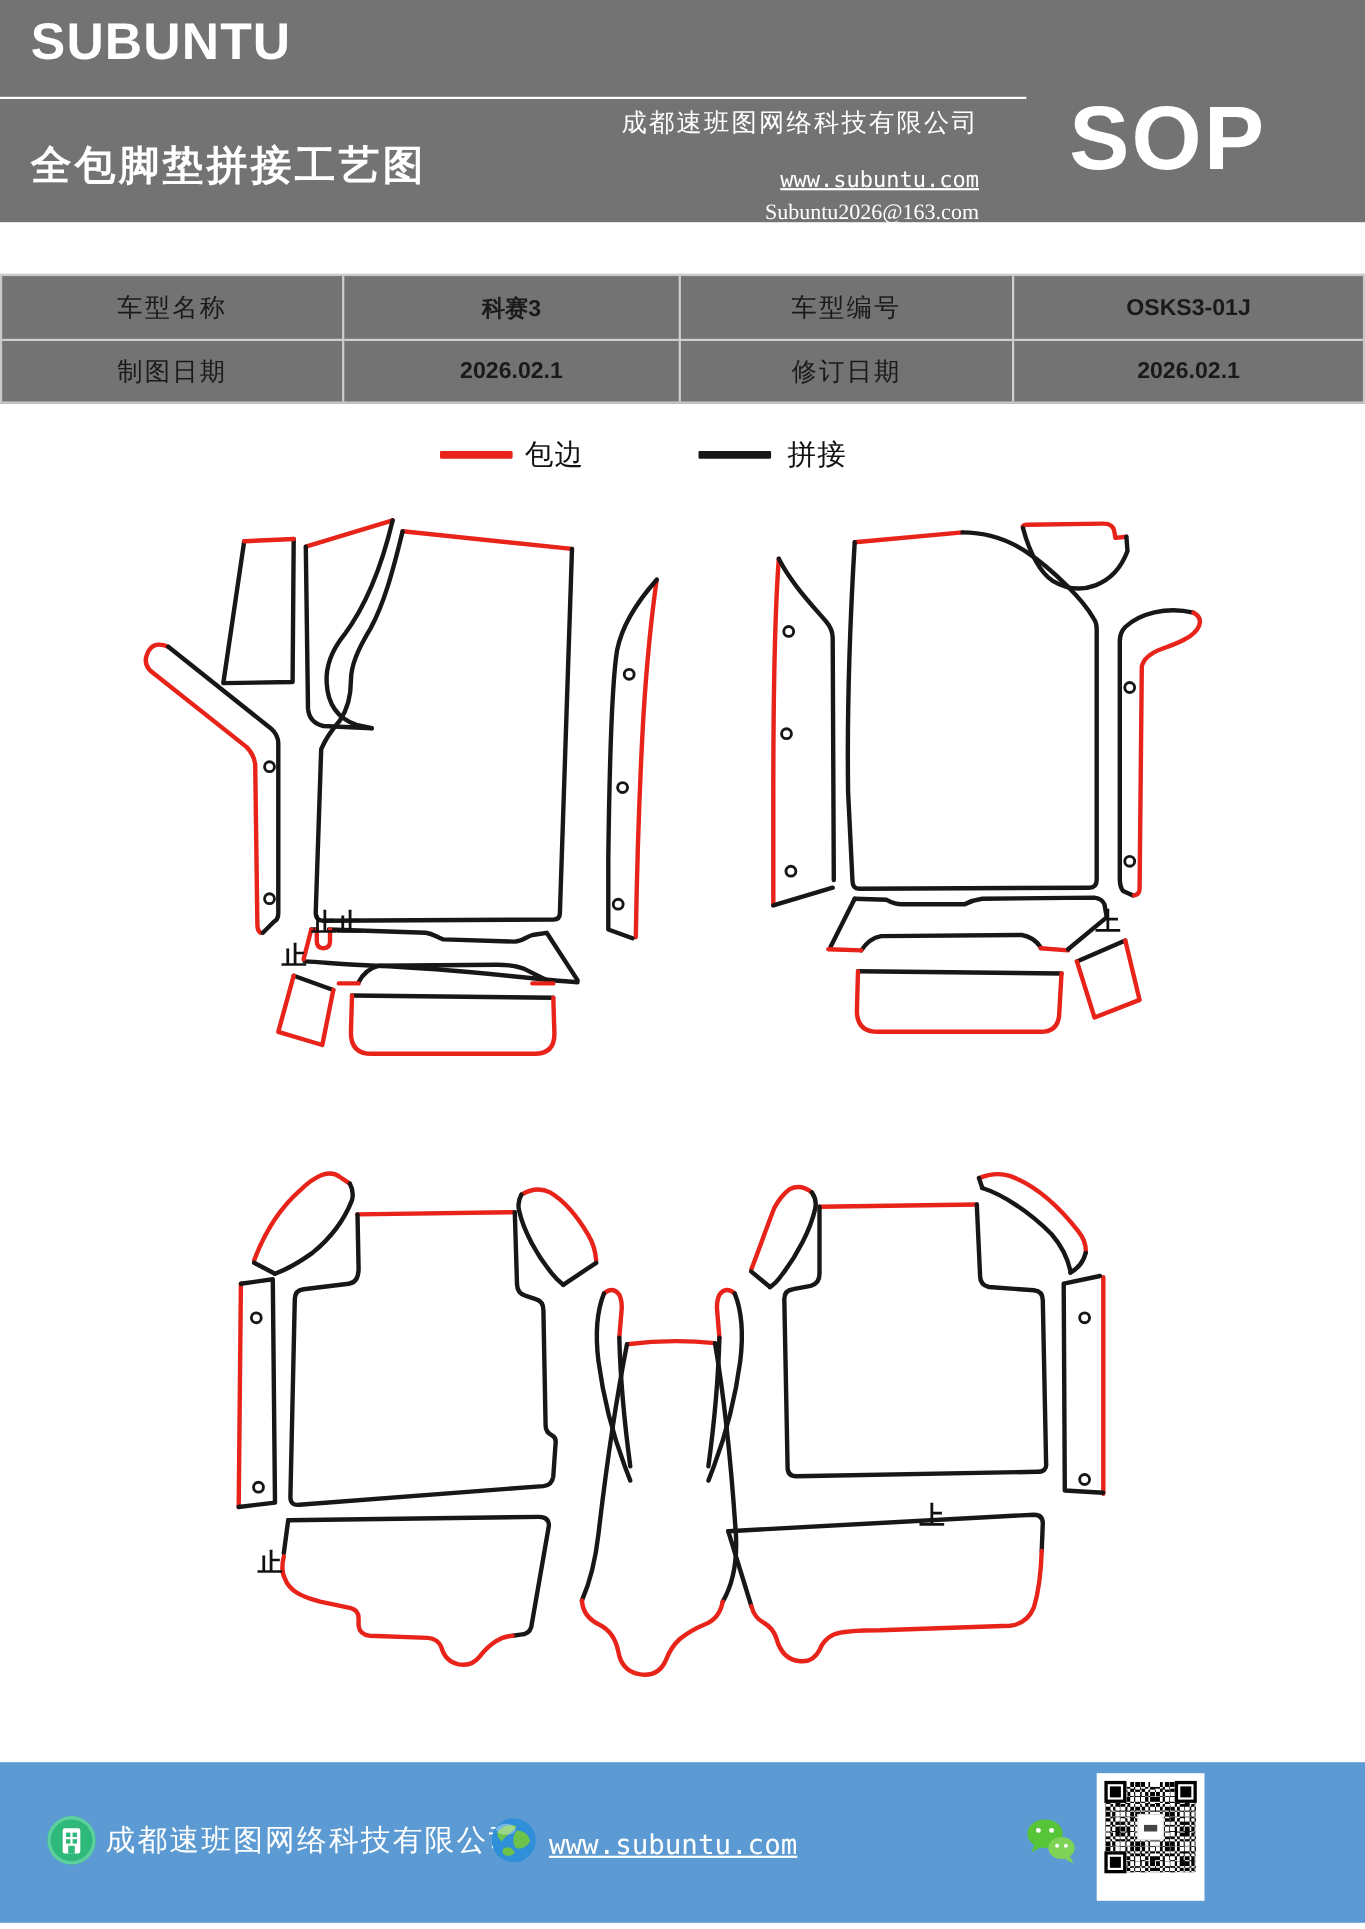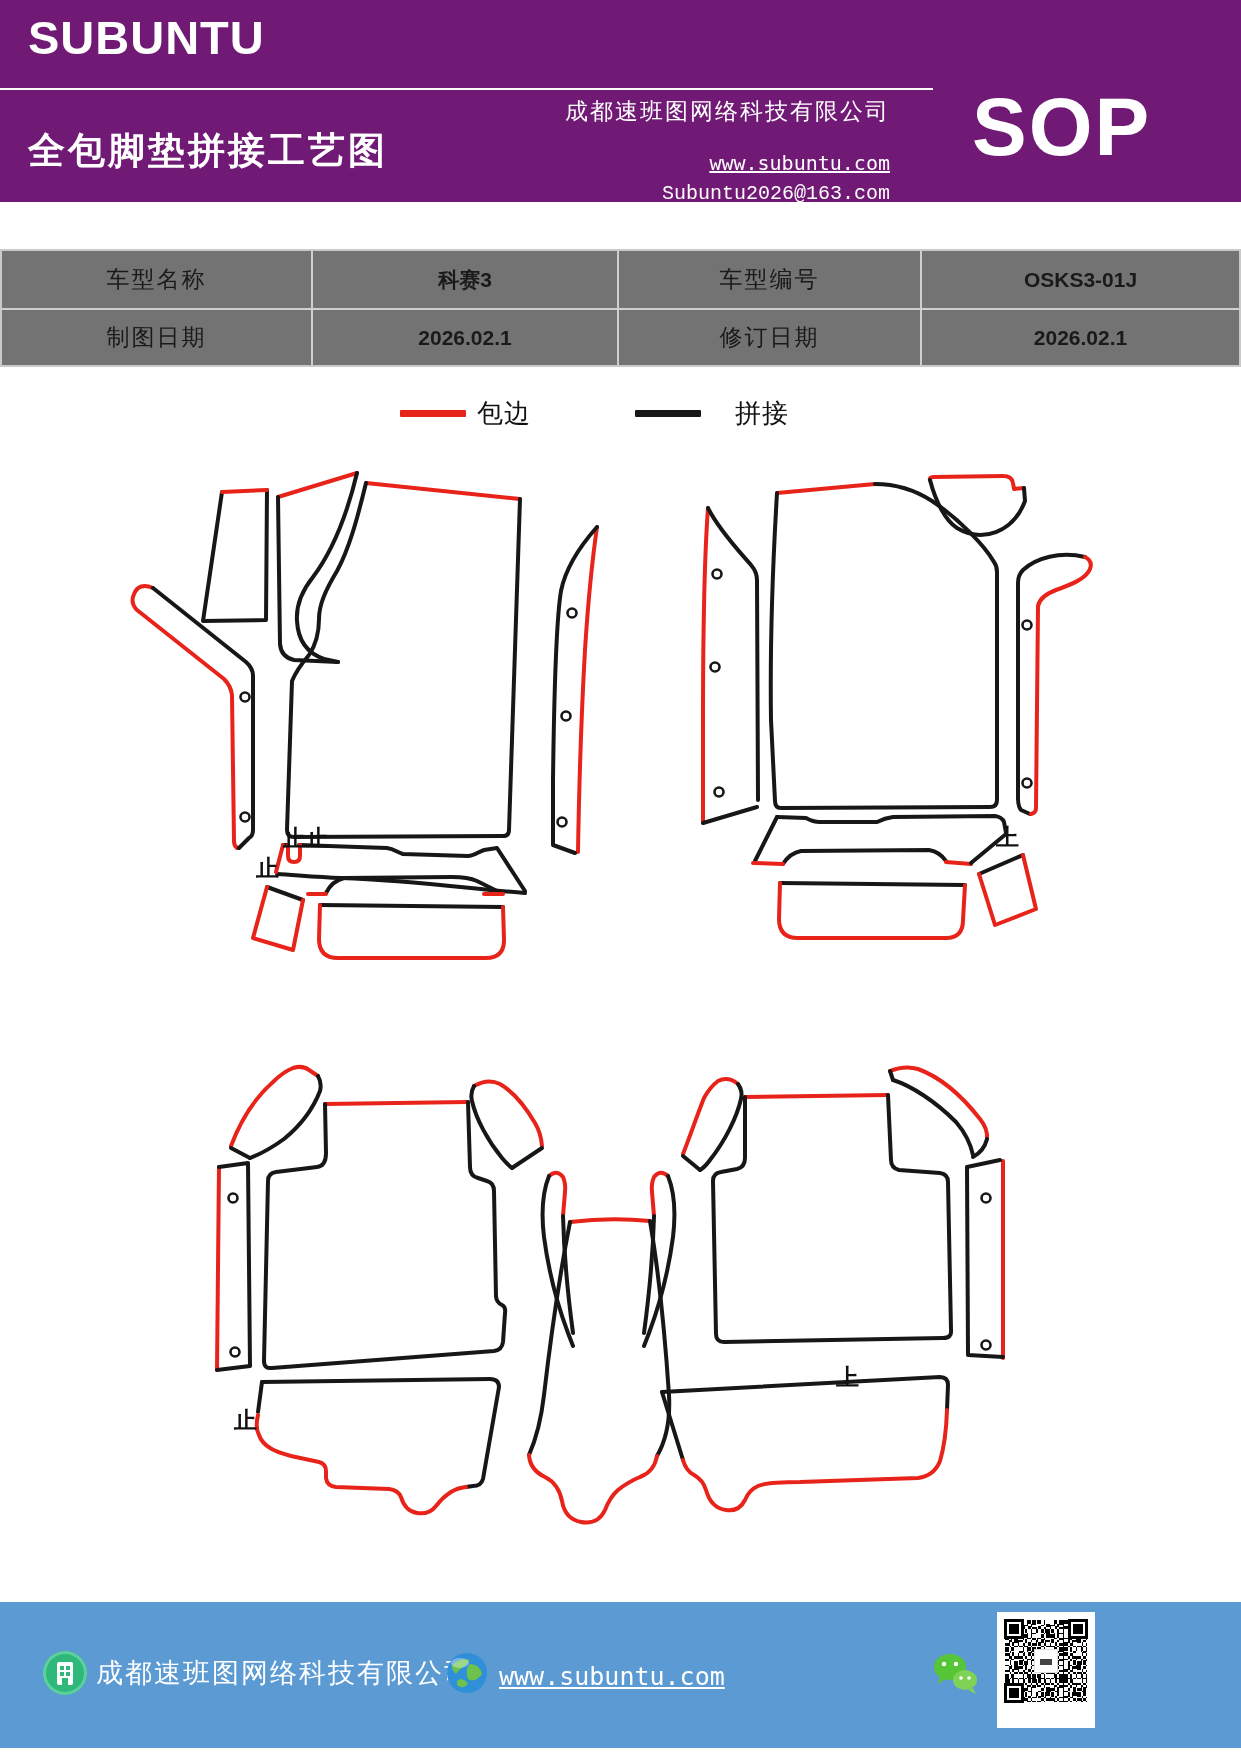--- a/index.html
+++ b/index.html
@@ -1,47 +1,47 @@
 <!DOCTYPE html>
 <html><head>
 <meta charset="utf-8">
 <style>
   html,body{margin:0;padding:0;}
   body{
     width:1241px;height:1754px;position:relative;background:#ffffff;
     font-family:"Liberation Sans",sans-serif;color:#1a1a1a;overflow:hidden;
   }
   
-  .header{position:absolute;left:0;top:0;width:1241px;height:202px;background:#701a75;color:#fff;}
+  .header{position:absolute;left:0;top:0;width:1241px;height:202px;background:#737373;color:#fff;}
   .brand{position:absolute;left:28px;top:10px;font-size:47px;font-weight:800;letter-spacing:1px;}
   .header-rule{position:absolute;left:0;top:88px;width:933px;height:2px;background:#ffffff;}
   .page-title{position:absolute;left:28px;top:126px;font-size:37px;font-weight:700;letter-spacing:3px;}
   .company-line{position:absolute;top:96px;right:351px;font-size:23px;letter-spacing:2px;font-family:"Liberation Serif",serif;}
   .site-line{position:absolute;top:151px;right:351px;font-size:20px;font-family:"DejaVu Sans Mono","Liberation Mono",monospace;text-decoration:underline;color:#fff;}
-  .email-line{position:absolute;top:182px;right:351px;font-size:20px;font-family:Liberation Mono, monospace;}
+  .email-line{position:absolute;top:182px;right:351px;font-size:20px;font-family:Liberation Serif, serif;}
   .sop{position:absolute;left:972px;top:80px;font-size:82px;font-weight:800;letter-spacing:2px;}
   
   .info-table{
     position:absolute;left:0;top:249px;width:1237px;
     display:grid;grid-template-columns:311px 306px 303px 317px;grid-template-rows:59px 55px;
     border:2px solid #c9c9c9;background:#737373;
   }
   .cell{display:flex;align-items:center;justify-content:center;border-right:2px solid #cfcfcf;border-bottom:2px solid #cfcfcf;}
   .cell:nth-child(4n){border-right:none;}
   .cell:nth-child(n+5){border-bottom:none;}
   .lbl{font-size:23px;font-family:"Liberation Serif",serif;letter-spacing:2px;}
   .val{font-size:21px;font-weight:700;}
   
   .legend{position:absolute;left:0;top:398px;width:1022px;height:34px;}
   .legend .sw{position:absolute;height:7px;width:66px;top:12px;border-radius:1px;}
   .sw-bind{left:400px;}
   .sw-splice{left:635px;}
   .legend .lg-label{position:absolute;top:-2px;font-size:26px;color:#111;letter-spacing:1px;}
   .lg-bind{left:477px;}
-  .lg-splice{left:716px;margin-left:19px;}
+  .lg-splice{left:716px;}
   
   .diagram{position:absolute;left:0;top:0;width:1241px;height:1754px;}
   .k{fill:none;stroke:#171717;stroke-width:4;stroke-linecap:round;stroke-linejoin:round;}
   .r{fill:none;stroke:#e8231a;stroke-width:4;stroke-linecap:round;stroke-linejoin:round;}
   .hole{fill:#ffffff;stroke:#171717;stroke-width:2.6;}
   .mark{font-size:23px;font-weight:700;fill:#111;font-family:"Liberation Sans",sans-serif;}
   
   .footer{position:absolute;left:0;top:1602px;width:1241px;height:146px;background:#5b9ad2;}
   .biz-icon{position:absolute;left:43px;top:49px;width:44px;height:44px;border-radius:50%;
     background:#2eb87a;box-shadow:inset 0 0 0 3px #5ecf9e;}

